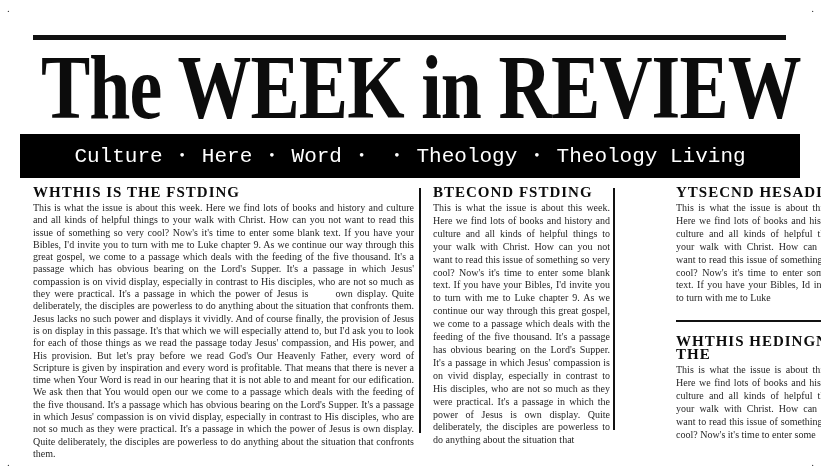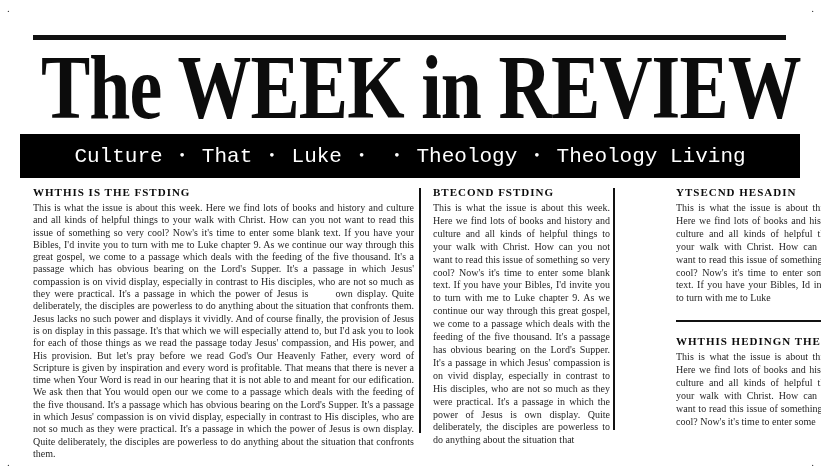--- a/index.html
+++ b/index.html
@@ -73,21 +73,21 @@
     position: relative;
     top: -1px;
   }
 
   .col {
     position: absolute;
     top: 186px;
   }
   .col h2 {
     margin: 0 0 3px 0;
-    font-size: 11px;
+    font-size: 15px;
     line-height: 13px;
     font-weight: bold;
     letter-spacing: 1px;
     color: #0c0c0c;
   }
   .col p {
     margin: 0;
     font-size: 10px;
     text-align: justify;
     color: #262626;
@@ -132,23 +132,23 @@
   <span class="corner bl">.</span>
   <span class="corner br">.</span>
 
   <div class="masthead-rule"></div>
 
   <h1 class="masthead">The WEEK in REVIEW</h1>
 
   <div class="navbar">
     <span class="nav-item">Culture</span>
     <span class="bullet">•</span>
-    <span class="nav-item">That</span>
+    <span class="nav-item">Here</span>
     <span class="bullet">•</span>
-    <span class="nav-item">Luke</span>
+    <span class="nav-item">Word</span>
     <span class="bullet">•</span>
     <span class="bullet">•</span>
     <span class="nav-item">Theology</span>
     <span class="bullet">•</span>
     <span class="nav-item">Theology Living</span>
   </div>
 
   <section class="col col1">
     <h2>WHTHIS IS THE FSTDING</h2>
     <p><span>This is what the issue is about this week. Here we find lots of books and history and culture and all kinds of helpful things to your walk with Christ. How can you not want to read this issue of something so very cool? Now's it's time to enter some blank text. If you have your Bibles, I'd invite you to turn with me to Luke chapter 9. As we continue our way through this great gospel, we come to a passage which deals with the feeding of the five thousand. It's a passage which has obvious bearing on the Lord's Supper. It's a passage in which Jesus' compassion is on vivid display, especially in contrast to His disciples, who are not so much as they were practical. It's a passage in which the power of Jesus is </span><span class="misspelled">own</span><span> display. Quite deliberately, the disciples are powerless to do anything about the situation that confronts them. Jesus lacks no such power and displays it vividly. And of course finally, the provision of Jesus is on display in this passage. It's that which we will especially attend to, but I'd ask you to look for each of those things as we read the passage today Jesus' compassion, and His power, and His provision. But let's pray before we read God's Our Heavenly Father, every word of Scripture is given by inspiration and every word is profitable. That means that there is never a time when Your Word is read in our hearing that it is not able to and meant for our edification. We ask then that You would open our we come to a passage which deals with the feeding of the five thousand. It's a passage which has obvious bearing on the Lord's Supper. It's a passage in which Jesus' compassion is on vivid display, especially in contrast to His disciples, who are not so much as they were practical. It's a passage in which the power of Jesus is own display. Quite deliberately, the disciples are powerless to do anything about the situation that confronts them.</span></p>

